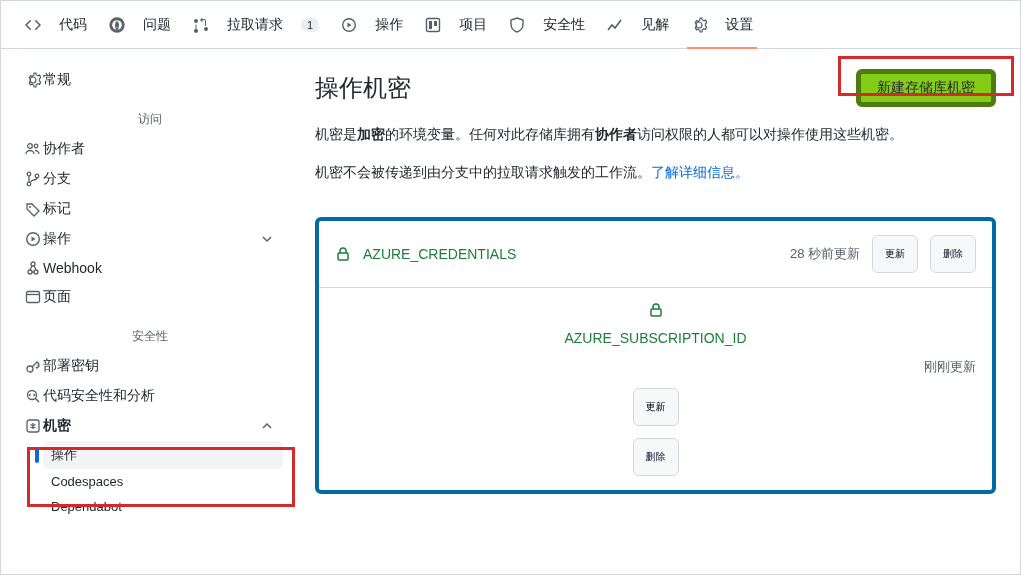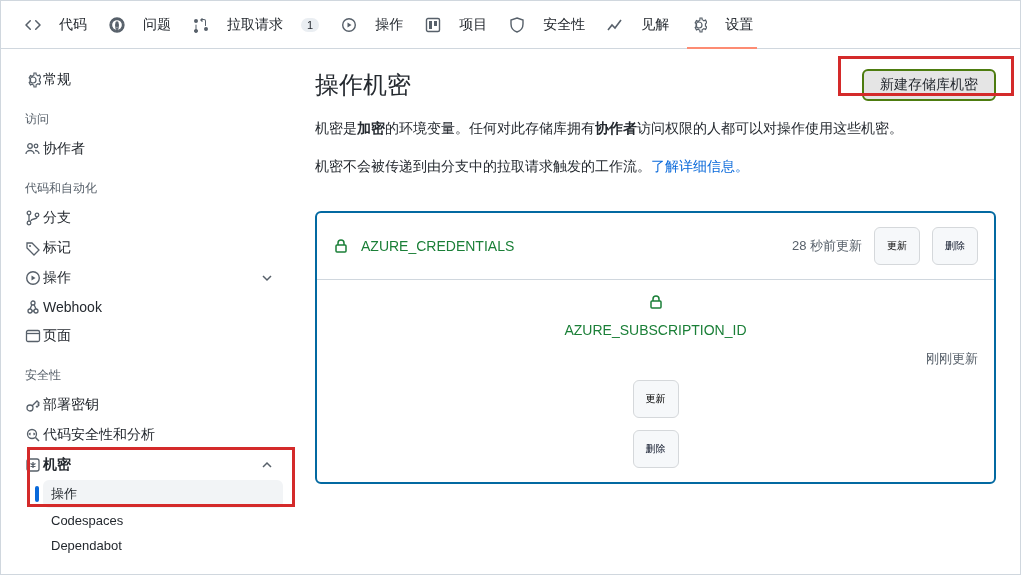--- a/index.html
+++ b/index.html
@@ -6,32 +6,32 @@
 body { font-family: -apple-system, BlinkMacSystemFont, "Segoe UI", Helvetica, Arial, sans-serif; font-size: 14px; color: #24292f; background: #fff; width: 1021px; height: 575px; overflow: hidden; border: 1px solid #d0d7de; }
 .topnav { display: flex; align-items: center; padding: 0 16px; border-bottom: 1px solid #d0d7de; height: 48px; gap: 6px; }
 .topnav-item { display: flex; align-items: center; gap: 18px; padding: 0 8px; height: 48px; color: #24292f; cursor: pointer; position: relative; }
 .topnav-item.active::after { content: ""; position: absolute; bottom: 0; left: 4px; right: 4px; height: 2px; background: #fd8c73; }
 .counter { background: #eaeef2; border-radius: 10px; font-size: 11px; padding: 1px 6px; color: #24292f; min-width: 18px; text-align: center; }
 .layout { display: flex; height: calc(575px - 48px); }
 .sidebar { width: 290px; padding: 16px 8px 16px 16px; overflow-y: auto; }
 .side-item { display: flex; align-items: center; gap: 2px; padding: 6px 8px; border-radius: 6px; cursor: pointer; color: #24292f; position: relative; }
 .side-item.selected { background: #f2f4f6; }
 .side-item.selected::before { content:""; position:absolute; left:-8px; top:6px; bottom:6px; width:4px; background:#0969da; border-radius:2px; }
-.side-heading { font-size: 12px; color: #57606a; padding: 16px 8px 6px 8px; }
+.side-heading { font-size: 12px; color: #57606a; padding: 16px 8px 6px 8px; text-align: center; }
 .side-item .chev { margin-left: auto; }
 .side-sub { padding-left: 26px; font-size: 13px; color: #57606a; }
 .side-sub .side-item { padding: 5px 8px; }
 .main { flex: 1; padding: 20px 24px; overflow-y: auto; }
 .main-header { display: flex; align-items: center; justify-content: space-between; margin-bottom: 16px; }
 .main-title { font-size: 24px; font-weight: 400; }
-.btn { background: #e5e5e5; border: 2px solid #4d7c0f; border-radius: 6px; padding: 5px 16px; font-size: 14px; cursor: pointer; color: #24292f; }
+.btn { background: #84cc16; border: 5px solid #4d7c0f; border-radius: 6px; padding: 5px 16px; font-size: 14px; cursor: pointer; color: #24292f; }
 .desc { margin: 10px 0 14px 0; line-height: 1.7; color: #24292f; }
 .desc .bold { font-weight: 600; }
 .link { color: #0969da; cursor: pointer; }
-.secrets-box { border: 2px solid #0369a1; border-radius: 6px; margin-top: 32px; }
+.secrets-box { border: 4px solid #0369a1; border-radius: 6px; margin-top: 32px; }
 .secret-row { display: flex; align-items: center; padding: 14px 16px; border-bottom: 1px solid #d0d7de; gap: 12px; }
 .secret-row:last-child { border-bottom: none; flex-direction: column; }
 .secret-name { color: #1a7f37; font-weight: 500; flex: 0 0 auto; }
 .secret-time { margin-left: auto; color: #57606a; font-size: 13px; }
 .btn-sm { background: #f6f8fa; border: 1px solid #d5d8db; border-radius: 6px; padding: 11px 12px; font-size: 10px; cursor: pointer; }
 .btn-danger { color: #0f172a; }
 .icon { display: inline-flex; width: 16px; height: 16px; color: #57606a; }
 .icon svg { width: 16px; height: 16px; fill: currentColor; }
 .lock-icon { color: #1a7f37; }
 .highlight-red { position: absolute; border: 3px solid #d42a2a; pointer-events: none; }
@@ -129,21 +129,20 @@
       <span class="icon">
           <svg viewBox="0 0 16 16">
             <circle cx="5" cy="5" r="2.3" fill="none" stroke="currentColor" stroke-width="1.3"></circle>
             <path d="M1 13c0-2 2-3.5 4-3.5s4 1.5 4 3.5" fill="none" stroke="currentColor" stroke-width="1.3"></path>
             <circle cx="11" cy="5" r="1.8" fill="none" stroke="currentColor" stroke-width="1.3"></circle>
             <path d="M10 9.5c2 0 4 1.3 4 3.5" fill="none" stroke="currentColor" stroke-width="1.3"></path>
           </svg>
         </span>
       <span>协作者</span>
     </div>
-    <div class="side-heading">代码和自动化</div>
     <div class="side-item">
       <span class="icon">
           <svg viewBox="0 0 16 16">
             <circle cx="4" cy="3" r="1.8" fill="none" stroke="currentColor" stroke-width="1.3"></circle>
             <circle cx="12" cy="5" r="1.8" fill="none" stroke="currentColor" stroke-width="1.3"></circle>
             <circle cx="4" cy="13" r="1.8" fill="none" stroke="currentColor" stroke-width="1.3"></circle>
             <path d="M4 5v6M12 7c0 3-6 1-6 4" fill="none" stroke="currentColor" stroke-width="1.3"></path>
           </svg>
         </span>
       <span>分支</span>

